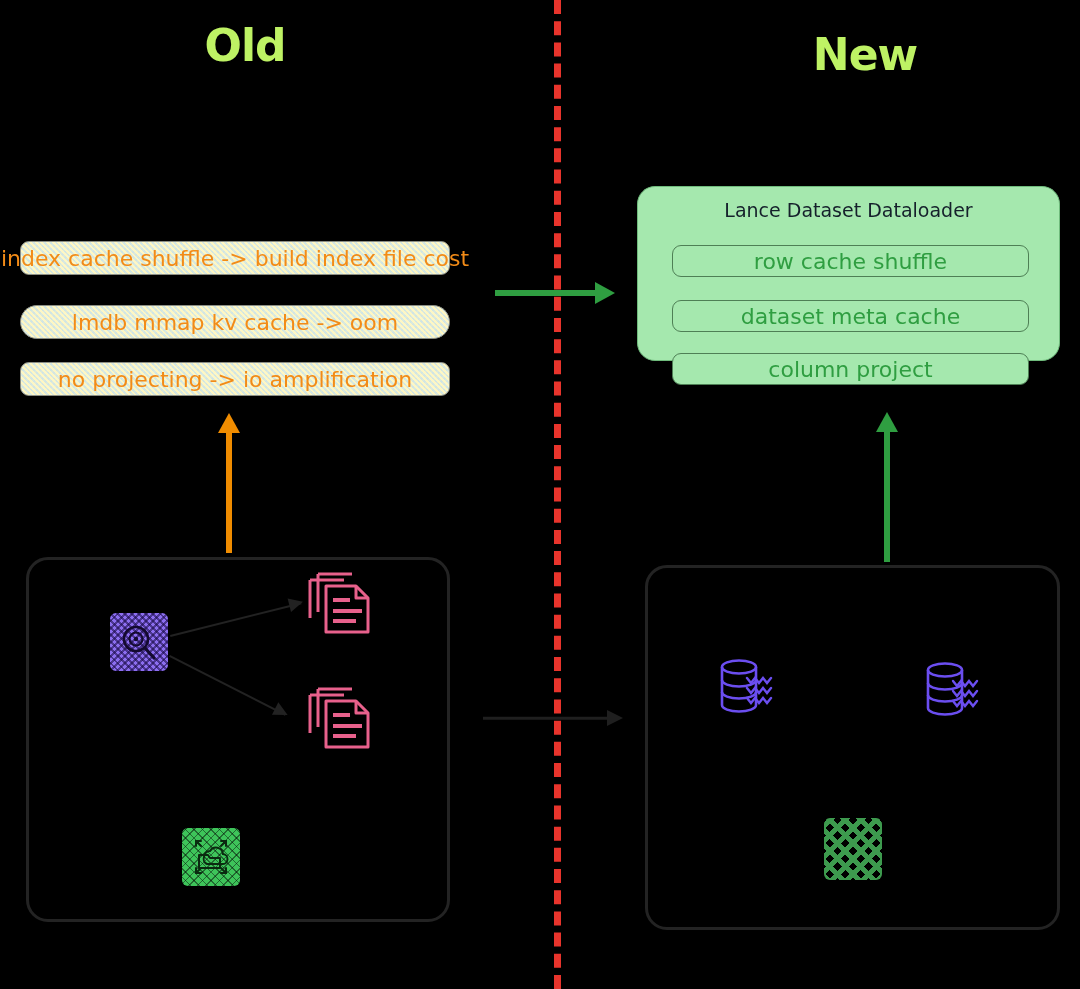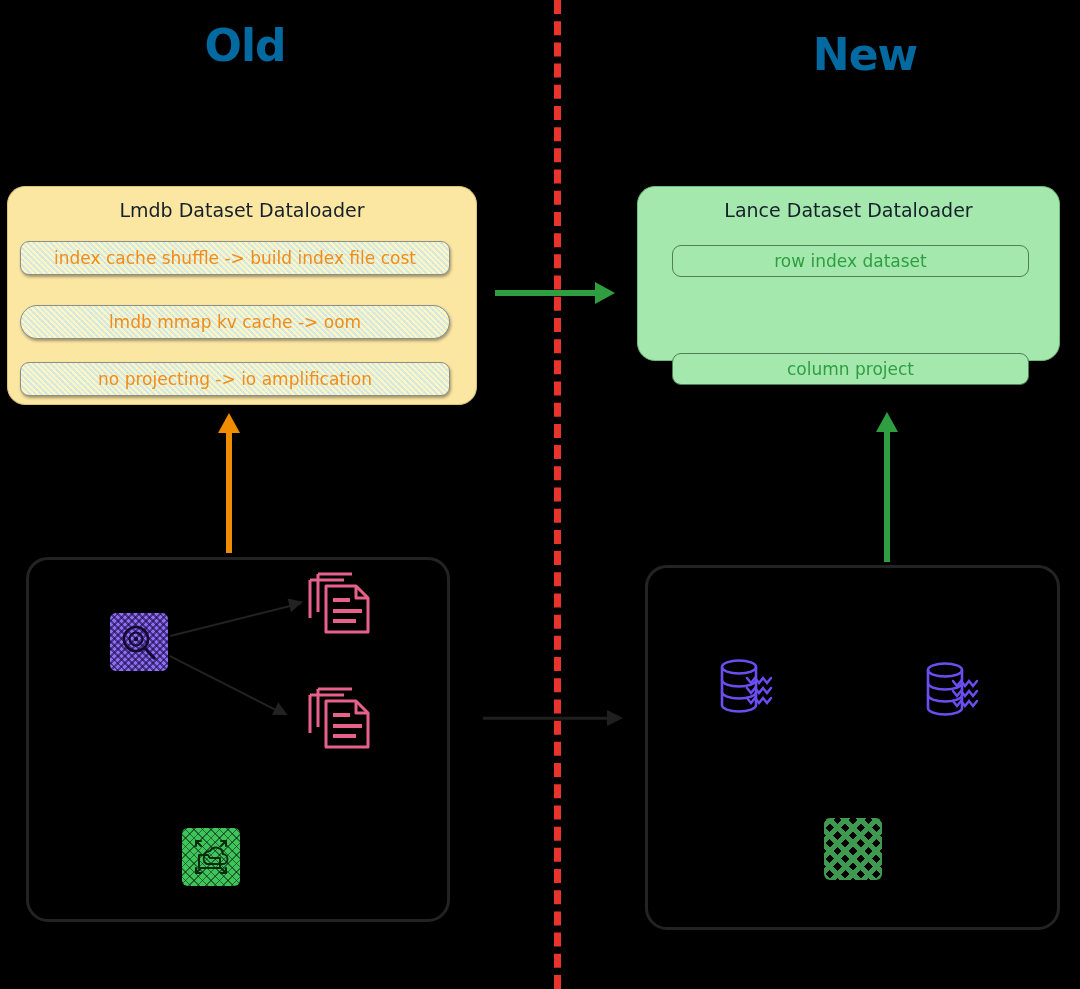--- a/index.html
+++ b/index.html
@@ -18,21 +18,21 @@
     overflow: hidden;
   }
 
   
   .section-title {
     position: absolute;
     font-family: "DejaVu Sans", sans-serif;
     font-weight: 700;
     font-size: 44px;
     letter-spacing: -1px;
-    color: #0369a1;
+    color: #bef264;
     text-align: center;
     white-space: nowrap;
   }
   #title-old { left: 145px; top: 20px; width: 200px; }
   #title-new { left: 765px; top: 18px; width: 200px; margin-top: 11px; }
 
   
   #divider {
     position: absolute;
     left: 554px;
@@ -82,21 +82,21 @@
   
   .pill {
     position: absolute;
     box-sizing: border-box;
     border-radius: 9px;
     display: flex;
     align-items: center;
     justify-content: center;
     text-align: center;
     font-family: "DejaVu Sans", sans-serif;
-    font-size: 17px;
+    font-size: 22px;
     white-space: nowrap;
   }
   .pill-yellow {
     left: 20px;
     width: 430px;
     height: 34px;
     border: 1.2px solid #8c8f86;
     color: #f28b17;
     background-color: #ddebd8;
     background-image:
@@ -241,31 +241,29 @@
 </head>
 <body>
 
 <div id="canvas">
 
   <div class="section-title" id="title-old">Old</div>
   <div class="section-title" id="title-new">New</div>
 
   <div id="divider"></div>
 
-  <div class="panel-box" id="lmdb-box">
-    <div class="box-title">Lmdb Dataset Dataloader</div>
-  </div>
   <div class="pill pill-yellow" id="pill-y-1">index cache shuffle -&gt; build index file cost</div>
   <div class="pill pill-yellow" id="pill-y-2">lmdb mmap kv cache -&gt; oom</div>
   <div class="pill pill-yellow" id="pill-y-3">no projecting -&gt; io  amplification</div>
 
   <div class="panel-box" id="lance-box">
     <div class="box-title">Lance Dataset Dataloader</div>
   </div>
-  <div class="pill pill-green" id="pill-g-1">row index dataset</div>
+  <div class="pill pill-green" id="pill-g-1">row cache shuffle</div>
+  <div class="pill pill-green" id="pill-g-2">dataset meta cache</div>
   <div class="pill pill-green" id="pill-g-3">column project</div>
 
   <div class="arrow-h" id="arrow-mid-green">
     <div class="shaft"></div>
     <div class="head"></div>
   </div>
 
   <div class="arrow-v" id="arrow-up-orange">
     <div class="head"></div>
     <div class="shaft"></div>

